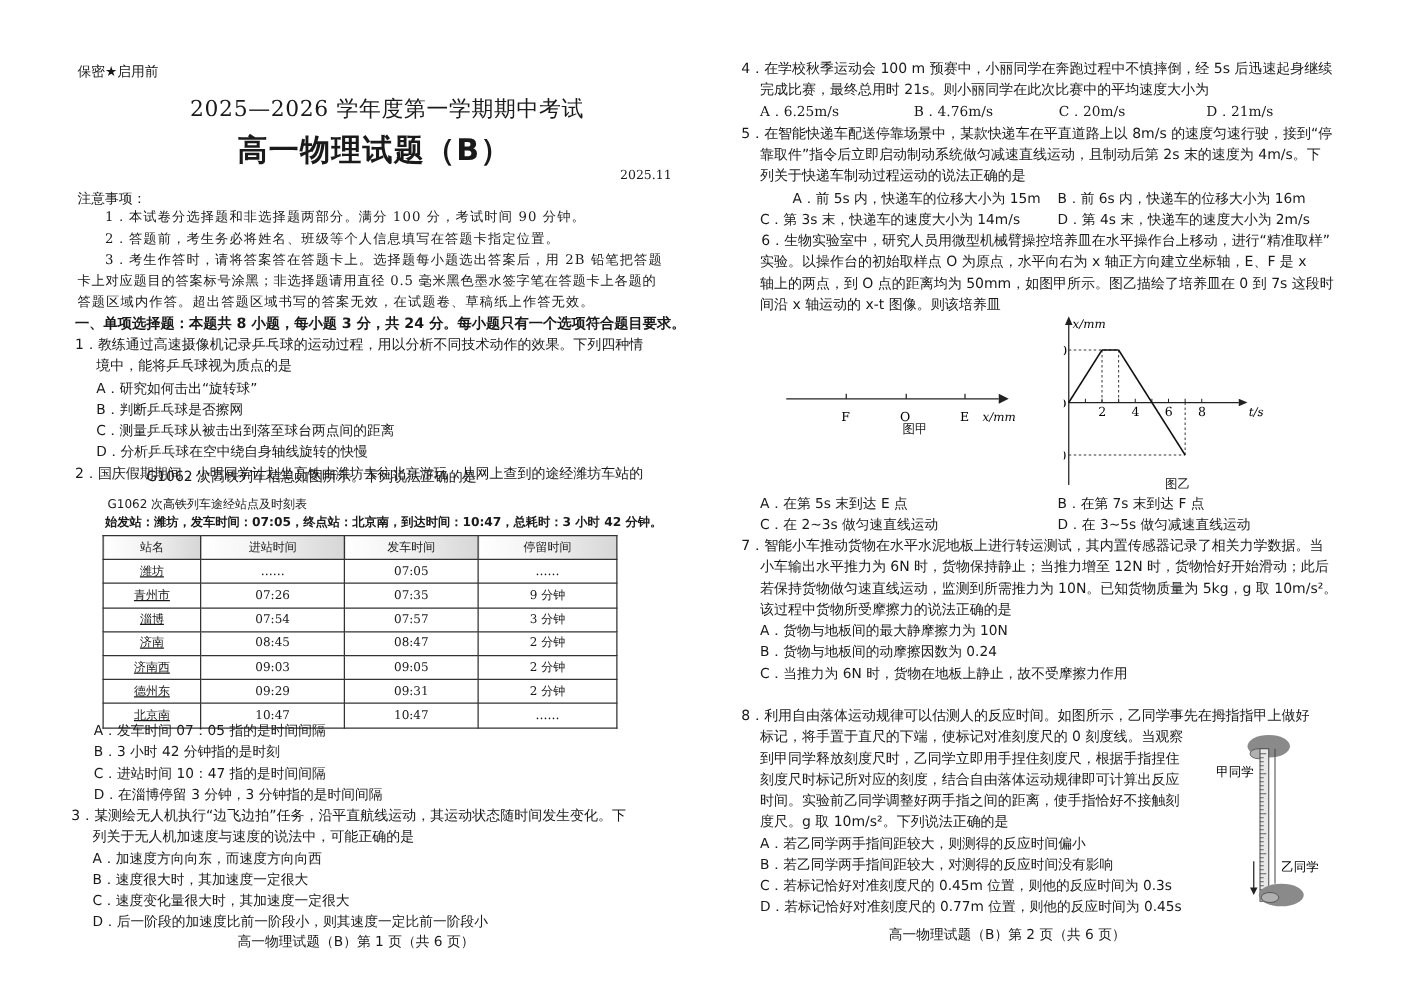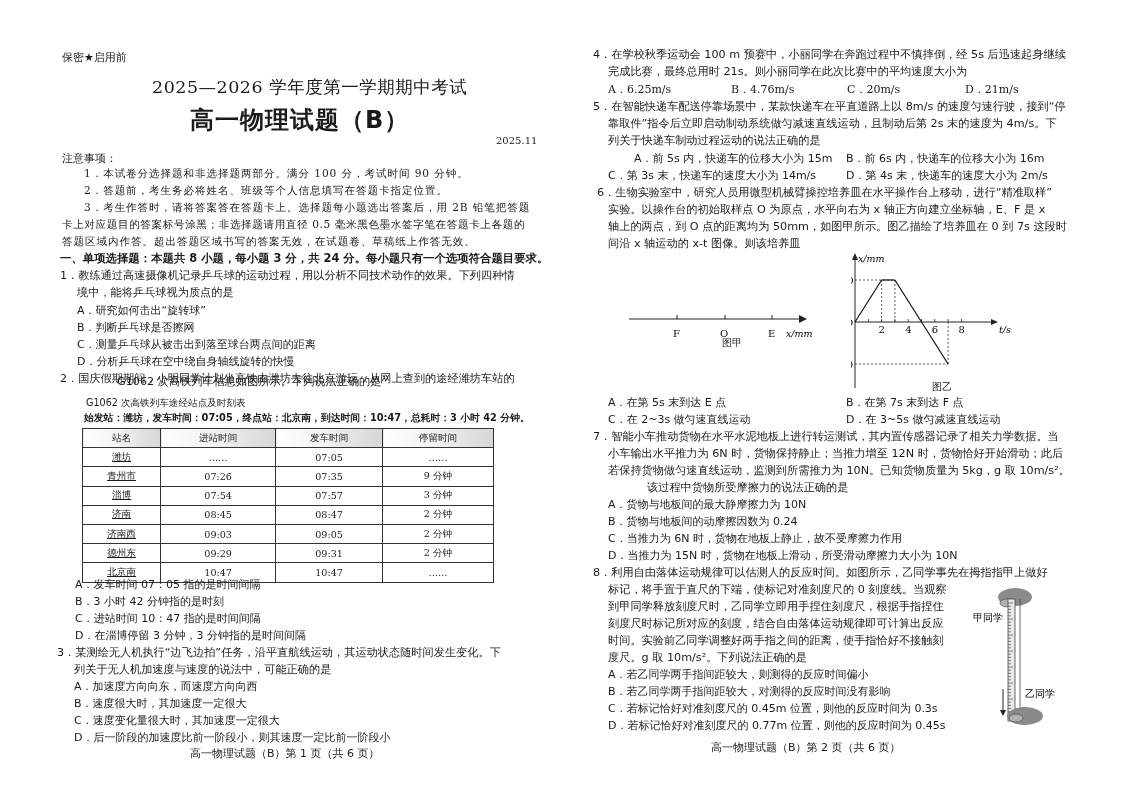--- a/index.html
+++ b/index.html
@@ -144,21 +144,21 @@
   <div class="abs opt" style="left:404px;top:82px;">D．21m/s</div>
 
   <div class="abs q sans" style="left:32px;top:99px;">5．在智能快递车配送停靠场景中，某款快递车在平直道路上以 8m/s 的速度匀速行驶，接到“停</div>
   <div class="abs q sans" style="left:47px;top:116px;">靠取件”指令后立即启动制动系统做匀减速直线运动，且制动后第 2s 末的速度为 4m/s。下</div>
   <div class="abs q sans" style="left:47px;top:133px;">列关于快递车制动过程运动的说法正确的是</div>
   <div class="abs opt sans" style="left:47px;top:151px;margin-left:26px;">A．前 5s 内，快递车的位移大小为 15m</div>
   <div class="abs opt sans" style="left:285px;top:151px;">B．前 6s 内，快递车的位移大小为 16m</div>
   <div class="abs opt sans" style="left:47px;top:168px;">C．第 3s 末，快递车的速度大小为 14m/s</div>
   <div class="abs opt sans" style="left:285px;top:168px;">D．第 4s 末，快递车的速度大小为 2m/s</div>
 
-  <div class="abs q sans" style="left:36px;top:185px;">6．生物实验室中，研究人员用微型机械臂操控培养皿在水平操作台上移动，进行“精准取样”</div>
+  <div class="abs q sans" style="left:48px;top:185px;">6．生物实验室中，研究人员用微型机械臂操控培养皿在水平操作台上移动，进行“精准取样”</div>
   <div class="abs q sans" style="left:47px;top:202px;">实验。以操作台的初始取样点 O 为原点，水平向右为 x 轴正方向建立坐标轴，E、F 是 x</div>
   <div class="abs q sans" style="left:47px;top:219px;">轴上的两点，到 O 点的距离均为 50mm，如图甲所示。图乙描绘了培养皿在 0 到 7s 这段时</div>
   <div class="abs q sans" style="left:47px;top:236px;">间沿 x 轴运动的 x-t 图像。则该培养皿</div>
 
   <svg class="abs" style="left:60px;top:300px;" width="200" height="50">
     <line x1="8" y1="19" x2="178" y2="19" stroke="#222" stroke-width="1"></line>
     <polygon points="178,15 186,19 178,23" fill="#222"></polygon>
     <line x1="56" y1="15" x2="56" y2="19" stroke="#222"></line>
     <line x1="104" y1="15" x2="104" y2="19" stroke="#222"></line>
     <line x1="151" y1="15" x2="151" y2="19" stroke="#222"></line>
@@ -211,25 +211,24 @@
   <div class="abs sans" style="left:371px;top:380px;font-size:10px;">图乙</div>
 
   <div class="abs opt sans" style="left:47px;top:395px;">A．在第 5s 末到达 E 点</div>
   <div class="abs opt sans" style="left:285px;top:395px;">B．在第 7s 末到达 F 点</div>
   <div class="abs opt sans" style="left:47px;top:412px;">C．在 2~3s 做匀速直线运动</div>
   <div class="abs opt sans" style="left:285px;top:412px;">D．在 3~5s 做匀减速直线运动</div>
 
   <div class="abs q sans" style="left:32px;top:429px;">7．智能小车推动货物在水平水泥地板上进行转运测试，其内置传感器记录了相关力学数据。当</div>
   <div class="abs q sans" style="left:47px;top:446px;">小车输出水平推力为 6N 时，货物保持静止；当推力增至 12N 时，货物恰好开始滑动；此后</div>
   <div class="abs q sans" style="left:47px;top:463px;">若保持货物做匀速直线运动，监测到所需推力为 10N。已知货物质量为 5kg，g 取 10m/s²。</div>
-  <div class="abs q sans" style="left:47px;top:480px;margin-left:39px;">该过程中货物所受摩擦力的说法正确的是</div>
+  <div class="abs q sans" style="left:47px;top:480px;">该过程中货物所受摩擦力的说法正确的是</div>
   <div class="abs opt sans" style="left:47px;top:497px;">A．货物与地板间的最大静摩擦力为 10N</div>
   <div class="abs opt sans" style="left:47px;top:514px;">B．货物与地板间的动摩擦因数为 0.24</div>
   <div class="abs opt sans" style="left:47px;top:531px;">C．当推力为 6N 时，货物在地板上静止，故不受摩擦力作用</div>
-  <div class="abs opt sans" style="left:47px;top:548px;">D．当推力为 15N 时，货物在地板上滑动，所受滑动摩擦力大小为 10N</div>
 
   <div class="abs q sans" style="left:32px;top:565px;">8．利用自由落体运动规律可以估测人的反应时间。如图所示，乙同学事先在拇指指甲上做好</div>
   <div class="abs q sans" style="left:47px;top:582px;">标记，将手置于直尺的下端，使标记对准刻度尺的 0 刻度线。当观察</div>
   <div class="abs q sans" style="left:47px;top:599px;">到甲同学释放刻度尺时，乙同学立即用手捏住刻度尺，根据手指捏住</div>
   <div class="abs q sans" style="left:47px;top:616px;">刻度尺时标记所对应的刻度，结合自由落体运动规律即可计算出反应</div>
   <div class="abs q sans" style="left:47px;top:633px;">时间。实验前乙同学调整好两手指之间的距离，使手指恰好不接触刻</div>
   <div class="abs q sans" style="left:47px;top:650px;">度尺。g 取 10m/s²。下列说法正确的是</div>
   <div class="abs opt sans" style="left:47px;top:684px;">B．若乙同学两手指间距较大，对测得的反应时间没有影响</div>
   <div class="abs opt sans" style="left:47px;top:667px;">A．若乙同学两手指间距较大，则测得的反应时间偏小</div>
   <div class="abs opt sans" style="left:47px;top:701px;">C．若标记恰好对准刻度尺的 0.45m 位置，则他的反应时间为 0.3s</div>

